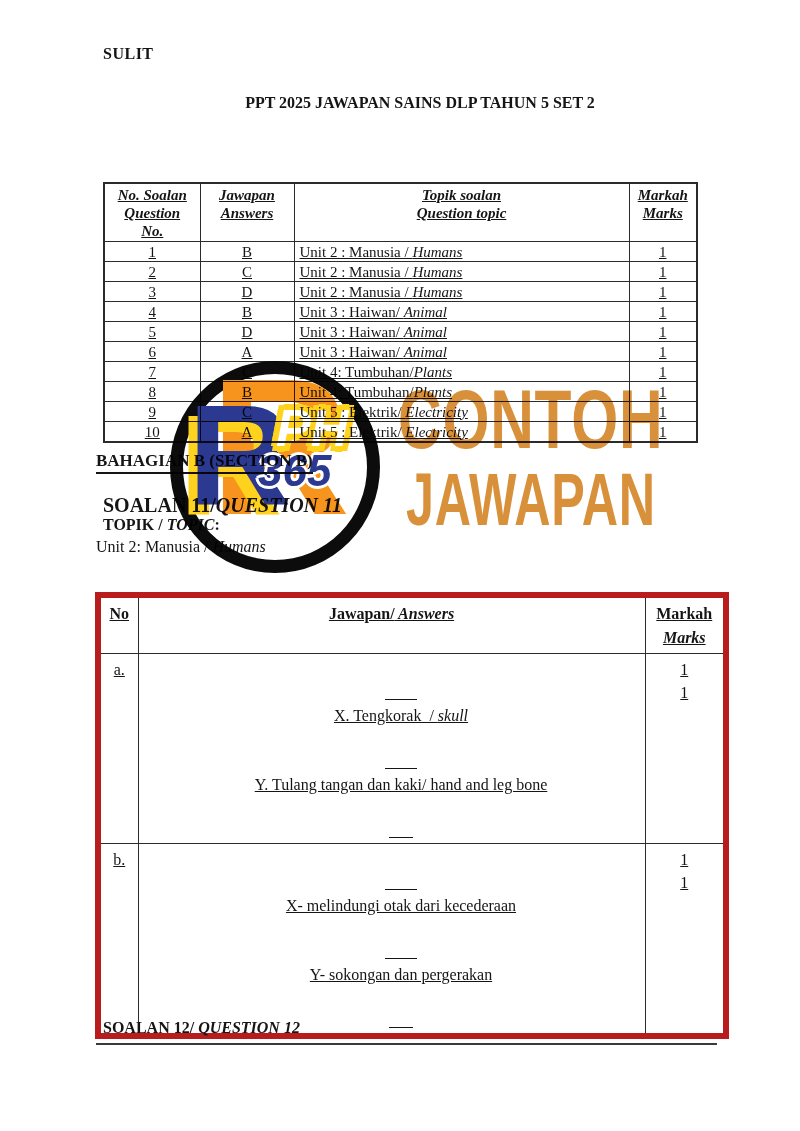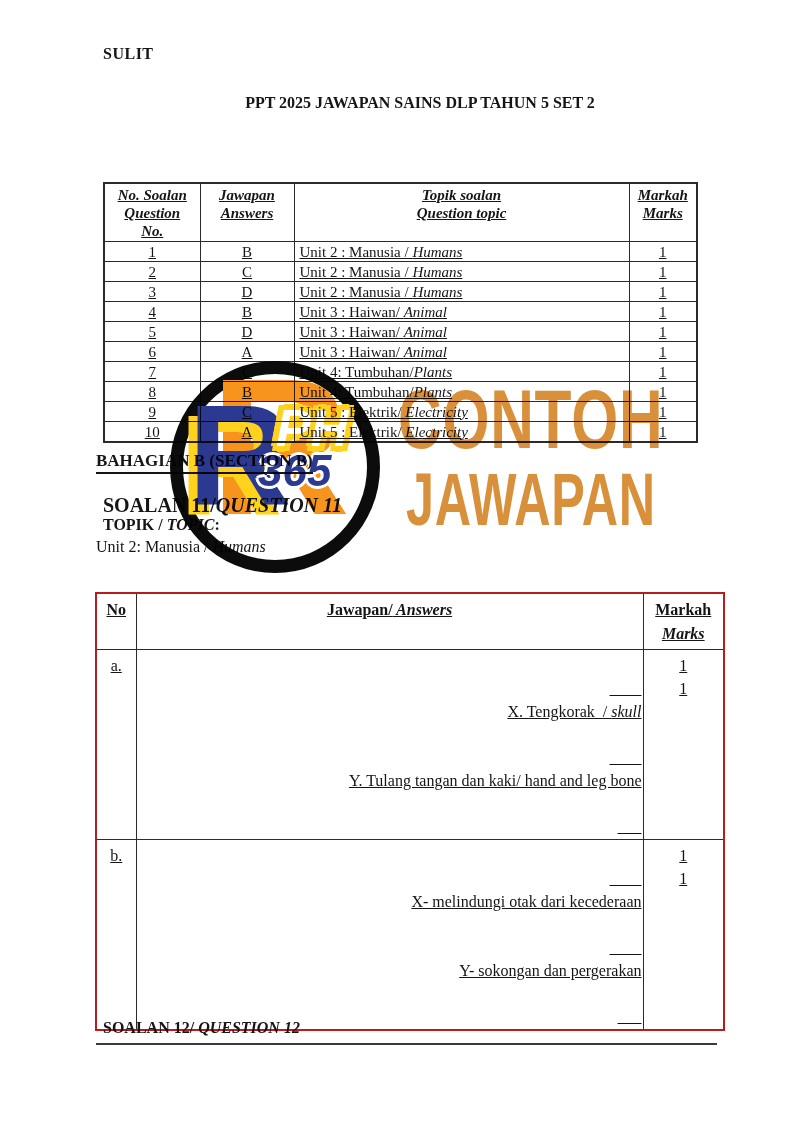--- a/index.html
+++ b/index.html
@@ -19,26 +19,26 @@
   
   table{border-collapse:collapse;table-layout:fixed;text-decoration:underline;}
   .tableA{left:103px;top:182px;width:593px;border:2px solid #2b2b2b;}
   .tableA th,.tableA td{border:1px solid #2b2b2b;overflow:hidden;}
   .tableA th{font-size:15px;font-weight:bold;font-style:italic;text-align:center;
              vertical-align:top;line-height:18px;padding-top:2px;height:52px;}
   .tableA td{height:17px;font-size:15px;line-height:16px;text-align:center;padding:1px 2px;}
   .tableA td.topic{text-align:left;padding-left:5px;white-space:nowrap;}
 
   
-  .tableB{left:95px;top:592px;width:628px;border:2px solid #b91c1c;}
+  .tableB{left:95px;top:592px;width:628px;border:6px solid #b91c1c;}
   .tableB th,.tableB td{border:1px solid #2b2b2b;vertical-align:top;}
   .tableB th{font-size:16px;font-weight:bold;text-align:center;line-height:24px;padding-top:4px;height:50px;}
   .tableB td{height:51px;font-size:16px;line-height:23px;padding-top:4px;}
   .tableB td.no{text-align:center;}
-  .tableB td.ans{text-align:right;padding-left:20px;white-space:pre-wrap;}
+  .tableB td.ans{text-align:center;padding-left:20px;white-space:pre-wrap;}
   .tableB td.mk{text-align:center;}
   .ln{display:block;}
 
   
   .q11-line1{left:103px;top:494px;font-size:20px;font-weight:bold;}
   .q11-line2{left:103px;top:516px;font-size:16px;font-weight:bold;}
   .q11-line3{left:96px;top:538px;font-size:16px;}
   .q12{left:103px;top:1019px;font-size:16px;font-weight:bold;}
   .rule{left:96px;top:1043px;width:621px;height:2px;background:#3a3a3a;}
   .it{font-style:italic;}

